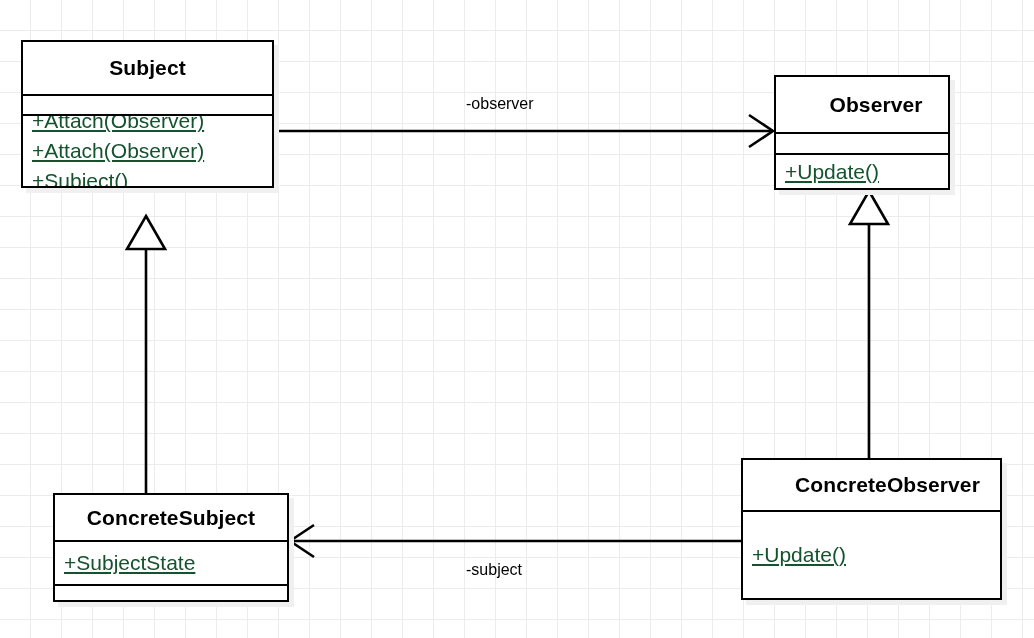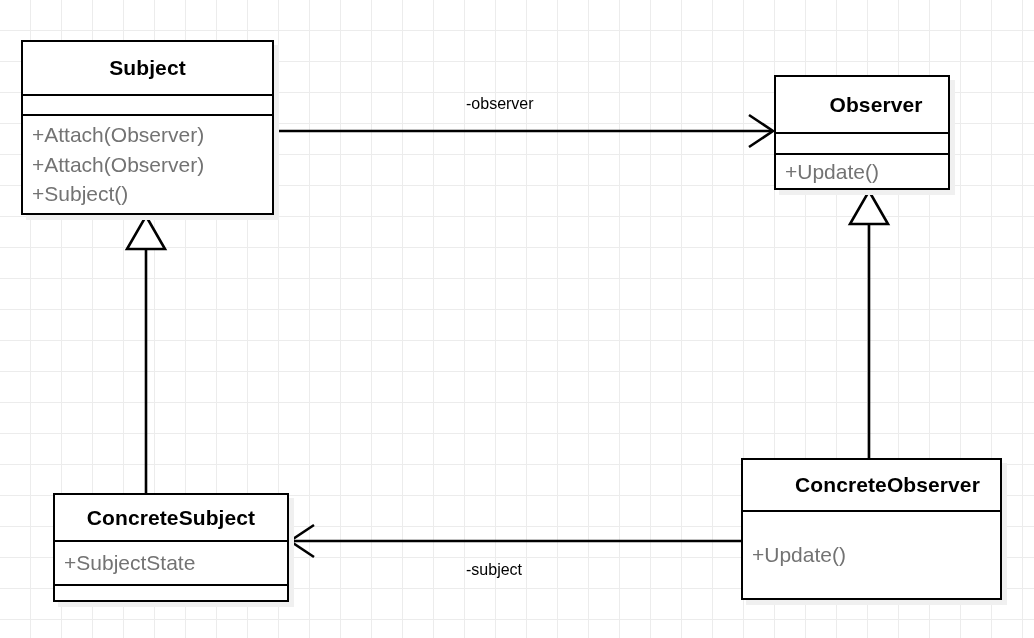--- a/index.html
+++ b/index.html
@@ -58,29 +58,30 @@
   }
   .cmp-members {
     flex-direction: column;
     align-items: flex-start;
     justify-content: center;
     padding: 0 0 0 9px;
   }
   .member {
     font-size: 21px;
     line-height: 1.42;
-    color: #737373;
+    color: #14532d;
     white-space: nowrap;
+    text-decoration: underline;
   }
   .cmp-empty {
     min-height: 16px;
   }
 
   
-  #class-subject          { left: 21px;  top: 40px;  width: 253px; height: 175px; }
+  #class-subject          { left: 21px;  top: 40px;  width: 253px; height: 148px; }
   #class-subject .c-title { height: 52px; }
   #class-subject .c-attrs { height: 20px; }
   #class-subject .c-ops   { flex: 1; }
 
   #class-observer          { left: 774px; top: 75px;  width: 176px; height: 115px; }
   #class-observer .c-title { height: 55px; margin-left: 28px; }
   #class-observer .c-attrs { height: 21px; }
   #class-observer .c-ops   { flex: 1; }
 
   #class-concrete-subject          { left: 53px;  top: 493px; width: 236px; height: 109px; justify-content: space-between; }

